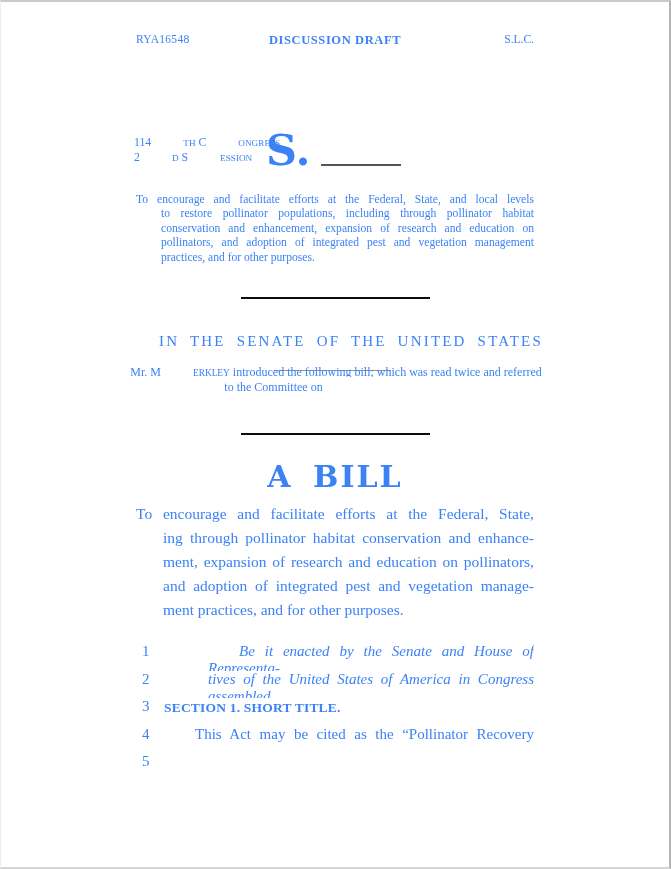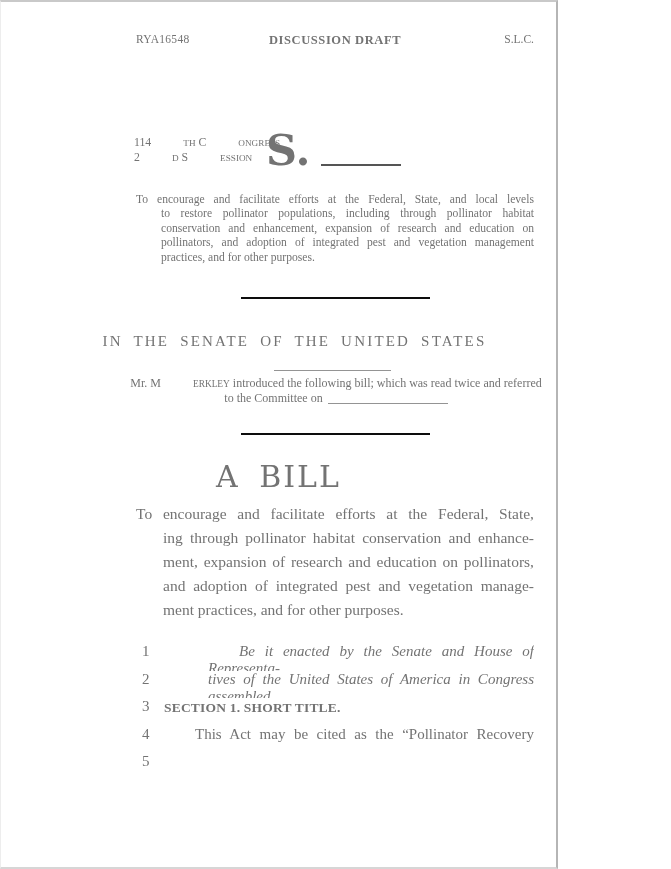--- a/index.html
+++ b/index.html
@@ -1,26 +1,26 @@
 <!DOCTYPE html>
 <html lang="en"><head>
 <meta charset="utf-8">
 <style>
   html,body{margin:0;padding:0;background:#ffffff;}
   .page{
     position:relative;
-    width:558px;height:869px;
+    width:671px;height:869px;
     background:#ffffff;
     box-sizing:border-box;
     border-top:2px solid #c9c9c9;
     border-right:2px solid #b5b5b5;
     border-bottom:2px solid #d6d6d6;
     border-left:1px solid #ededed;
     font-family:"Liberation Serif","DejaVu Serif",serif;
-    color:#737373;
+    color:#3b82f6;
     overflow:hidden;
   }
   
   .hdr{position:absolute;top:31px;left:135px;width:398px;height:16px;font-size:11.5px;}
   .hdr-left{position:absolute;left:0;top:0;letter-spacing:0.3px;}
   .hdr-center{position:absolute;left:50%;top:0;transform:translateX(-50%);
               font-weight:bold;font-size:12.5px;letter-spacing:0.6px;white-space:nowrap;}
   .hdr-right{position:absolute;right:0;top:0;}
   
   .congress{position:absolute;top:133px;left:133px;width:114px;text-align:center;
@@ -39,28 +39,28 @@
   .pre-line.last{text-align-last:left;}
   
   .rule{position:absolute;left:240px;width:189px;border-top:2px solid #0d0d0d;height:0;}
   .rule1{top:295px;}
   .rule2{top:431px;}
   .date-blank{position:absolute;top:368px;left:273px;width:117px;border-bottom:1px solid #949494;height:0;}
   
   .senate{position:absolute;top:331px;left:16px;width:100%;text-align:center;
           font-size:15px;letter-spacing:2.2px;word-spacing:5px;white-space:nowrap;}
   
-  .intro{position:absolute;top:374px;left:123px;width:424px;text-align:center;
-         font-size:12px;line-height:15px;}
+  .intro{position:absolute;top:360px;left:123px;width:424px;text-align:center;
+         font-size:12px;line-height:20px;}
   .intro-line{height:14.6px;overflow:hidden;white-space:nowrap;}
   .committee-blank{display:inline-block;width:120px;border-bottom:1px solid #949494;
                    margin-left:5px;transform:translateY(2px);}
   
   .abill{position:absolute;top:457px;left:0;width:100%;text-align:center;
-         font-size:30px;font-weight:normal;letter-spacing:2px;word-spacing:8px;
+         font-size:30px;font-weight:bold;letter-spacing:2px;word-spacing:8px;
          font-family:"DejaVu Serif","Liberation Serif",serif;}
   
   .longtitle{position:absolute;top:500px;left:135px;width:398px;
              font-size:15.5px;line-height:24px;}
   .lt-line{height:24px;overflow:hidden;text-align:justify;text-align-last:justify;}
   .lt-line.cont{padding-left:27px;}
   .lt-line.last{text-align-last:left;}
   
   .body-lines{position:absolute;top:641px;left:135px;width:398px;font-size:15px;}
   .bline{display:flex;height:27.6px;overflow:hidden;align-items:flex-start;}

